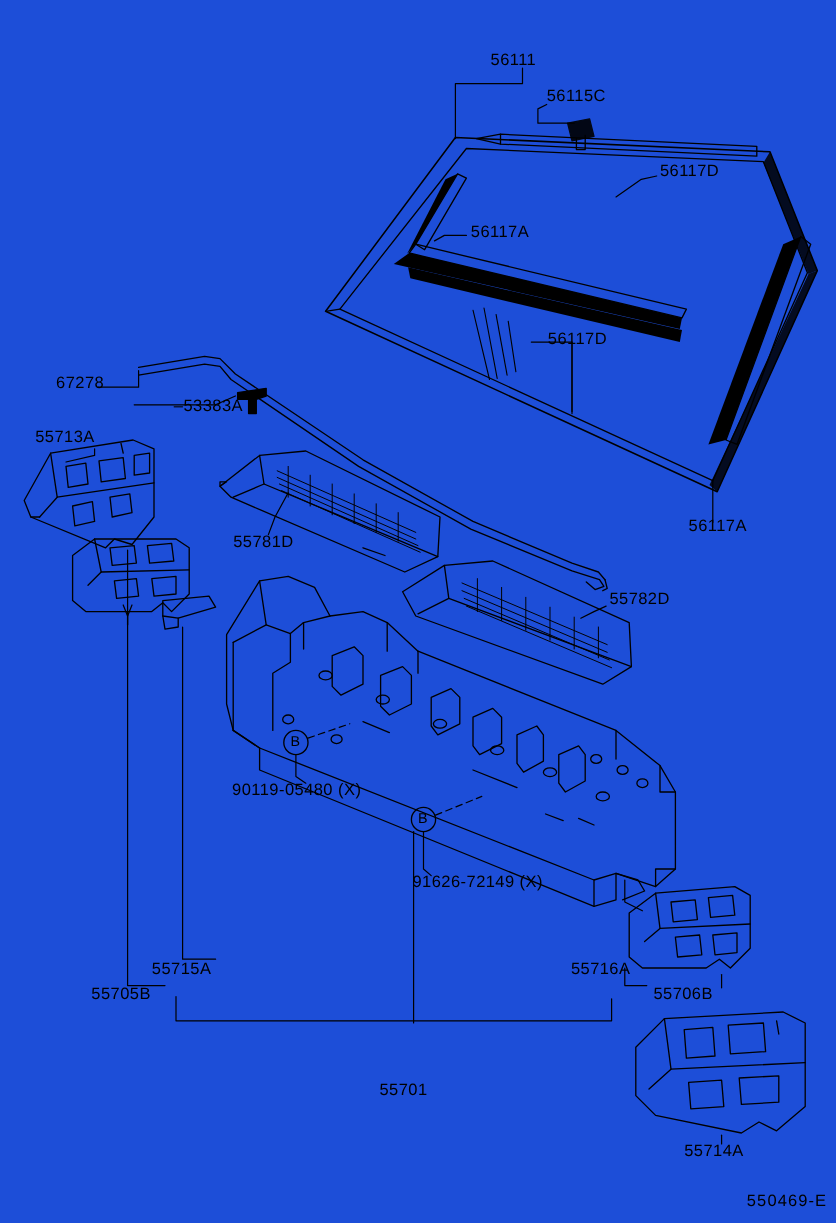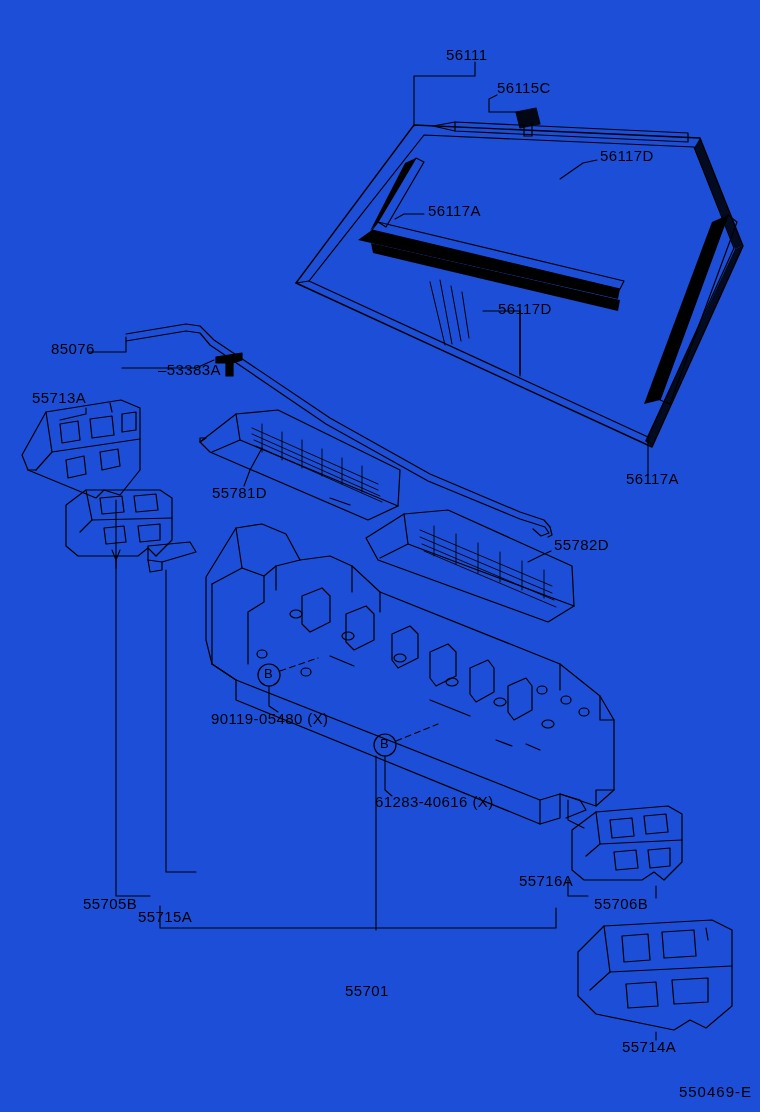--- a/index.html
+++ b/index.html
@@ -284,31 +284,31 @@
     </g>
   </svg>
 
   <div class="label" style="left:446px; top:46px;">56111</div>
   <div class="label" style="left:497px; top:79px;">56115C</div>
   <div class="label" style="left:600px; top:147px;">56117D</div>
   <div class="label" style="left:428px; top:202px;">56117A</div>
   <div class="label" style="left:498px; top:300px;">56117D</div>
   <div class="label" style="left:626px; top:470px;">56117A</div>
 
-  <div class="label" style="left:51px;  top:340px;">85076</div>
+  <div class="label" style="left:51px;  top:340px;">67278</div>
   <div class="label" style="left:118px; top:361px;margin-left:40px;">–<span>53383A</span></div>
 
   <div class="label" style="left:32px;  top:389px;">55713A</div>
   <div class="label" style="left:212px; top:484px;">55781D</div>
   <div class="label" style="left:554px; top:536px;">55782D</div>
 
   <div class="label" style="left:211px; top:710px;">90119-05480 (X)</div>
-  <div class="label" style="left:375px; top:793px;">61283-40616 (X)</div>
-
-  <div class="label" style="left:138px; top:908px;">55715A</div>
+  <div class="label" style="left:375px; top:793px;">91626-72149 (X)</div>
+
+  <div class="label" style="left:138px; top:872px;">55715A</div>
   <div class="label" style="left:83px;  top:895px;">55705B</div>
   <div class="label" style="left:519px; top:872px;">55716A</div>
   <div class="label" style="left:594px; top:895px;">55706B</div>
   <div class="label" style="left:345px; top:982px;">55701</div>
   <div class="label" style="left:622px; top:1038px;">55714A</div>
 
   <div class="label small" style="left:264px; top:666px; font-size:13px;">B</div>
   <div class="label small" style="left:380px; top:736px; font-size:13px;">B</div>
 
   <div class="footer-code">550469-E</div>

